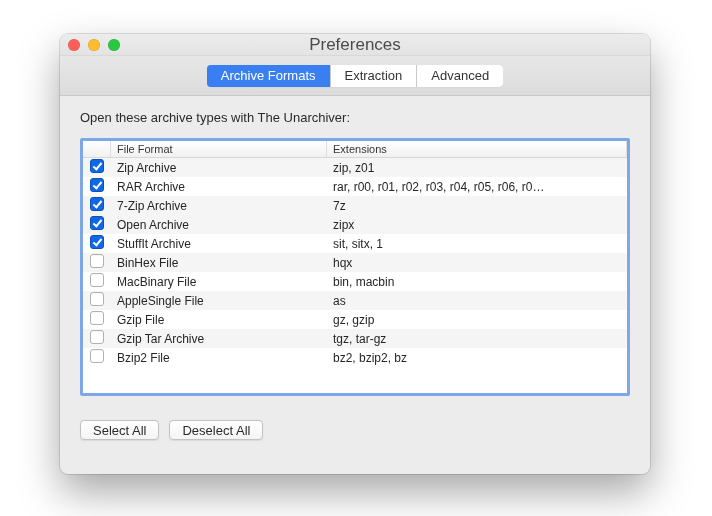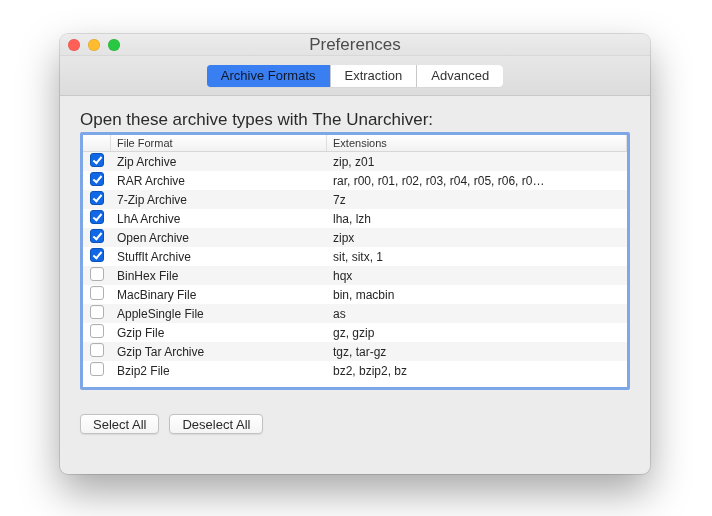--- a/index.html
+++ b/index.html
@@ -69,29 +69,29 @@
     font-size: 13px;
     padding: 0 14px;
     cursor: pointer;
     border-right: 1px solid #c8c8c8;
     color: #333;
     font-family: inherit;
   }
   .seg button:last-child { border-right: none; }
   .seg button.active {
     background: #3a7ff1;
-    color: #0f172a;
+    color: #ffffff;
   }
   .content {
     padding: 14px 20px 18px;
   }
   .instruction {
-    font-size: 17px;
+    font-size: 13px;
     color: #2a2a2a;
-    margin-bottom: 2px;
+    margin-bottom: 13px;
   }
   .table-wrap {
     border: 3px solid #7ea7e8;
     border-radius: 2px;
     background: #fff;
     height: 258px;
     overflow: hidden;
   }
   .thead {
     display: flex;
@@ -209,25 +209,20 @@
           <div class="row">
             <div class="cell col-chk"><span class="chkbox checked"></span></div>
             <div class="cell col-fmt">RAR Archive</div>
             <div class="cell col-ext">rar, r00, r01, r02, r03, r04, r05, r06, r0…</div>
           </div>
           <div class="row alt">
             <div class="cell col-chk"><span class="chkbox checked"></span></div>
             <div class="cell col-fmt">7-Zip Archive</div>
             <div class="cell col-ext">7z</div>
           </div>
-          <div class="row">
-            <div class="cell col-chk"><span class="chkbox checked"></span></div>
-            <div class="cell col-fmt">LhA Archive</div>
-            <div class="cell col-ext">lha, lzh</div>
-          </div>
           <div class="row alt">
             <div class="cell col-chk"><span class="chkbox checked"></span></div>
             <div class="cell col-fmt">Open Archive</div>
             <div class="cell col-ext">zipx</div>
           </div>
           <div class="row">
             <div class="cell col-chk"><span class="chkbox checked"></span></div>
             <div class="cell col-fmt">StuffIt Archive</div>
             <div class="cell col-ext">sit, sitx, 1</div>
           </div>

